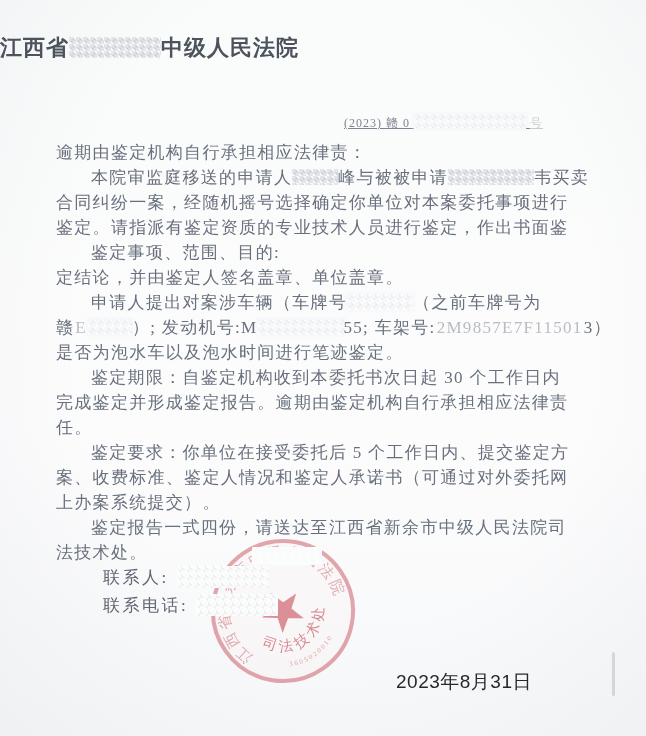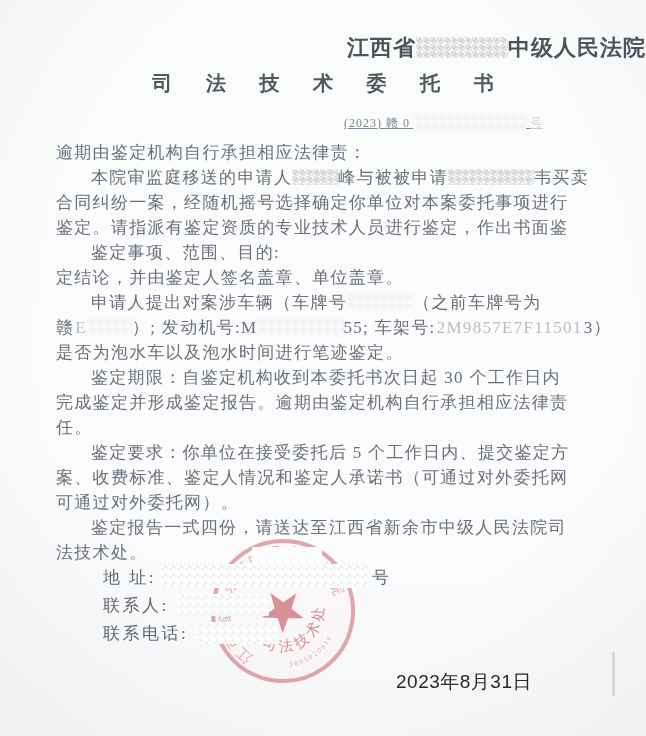--- a/index.html
+++ b/index.html
@@ -10,21 +10,21 @@
     position:relative; width:646px; height:736px; overflow:hidden;
     background:
       radial-gradient(ellipse at 52% 42%, rgba(255,255,255,0) 55%, rgba(225,227,230,.35) 100%),
       linear-gradient(180deg, #fafbfb 0%, #fcfcfd 60%, #f7f8f9 100%);
     color:#656d7a;
   }
 
   
   .court-title {
     position:absolute; top:33px; left:0; width:100%;
-    text-align:right; font-family:"Liberation Sans", sans-serif;
+    text-align:left; font-family:"Liberation Sans", sans-serif;
     font-weight:bold; font-size:22px; letter-spacing:1px; color:#4d535d;
   }
   .doc-title {
     position:absolute; top:70px; left:0; width:100%;
     text-align:center; font-family:"Liberation Sans", sans-serif;
     font-weight:bold; font-size:20px; letter-spacing:14px; text-indent:14px;
     color:#51575f;
   }
   .case-no {
     position:absolute; top:114px; left:344px;
@@ -101,21 +101,20 @@
   .edge-mark { position:absolute; left:612px; top:652px; width:3px; height:44px; background:rgba(120,125,132,.25); border-radius:2px; }
 </style>
 </head>
 <body>
 
 <div class="page">
 
   <div class="court-title">
     <span>江西省</span><span class="rx rx-mosaic title-rx"></span><span>中级人民法院</span>
   </div>
-  <div class="doc-title">司 法 技 术 委 托 书</div>
   <div class="case-no">
     <span>(2023) 赣 0</span>
     <span class="rx rx-white case-rx"></span>
     <span class="dim">号</span>
   </div>
 
   <div class="body-text">
     <div class="bl">逾期由鉴定机构自行承担相应法律责：</div>
     <div class="bl ind"><span>本院审监庭移送的申请人</span><span class="rx rx-mosaic name1-rx"></span><span>峰与被被申请</span><span class="rx rx-mosaic name2-rx"></span><span>韦买卖</span></div>
     <div class="bl">合同纠纷一案，经随机摇号选择确定你单位对本案委托事项进行</div>
@@ -123,21 +122,21 @@
     <div class="bl ind">鉴定事项、范围、目的:</div>
     <div class="bl">定结论，并由鉴定人签名盖章、单位盖章。</div>
     <div class="bl ind"><span>申请人提出对案涉车辆（车牌号</span><span class="rx rx-white plate1-rx"></span><span>（之前车牌号为</span></div>
     <div class="bl"><span>赣</span><span class="ghost">E</span><span class="rx rx-white plate2-rx"></span><span>）; 发动机号:M</span><span class="rx rx-white engine-rx"></span><span>55; 车架号:</span><span class="ghost">2M9857E7F11501</span><span>3）</span></div>
     <div class="bl">是否为泡水车以及泡水时间进行笔迹鉴定。</div>
     <div class="bl ind">鉴定期限：自鉴定机构收到本委托书次日起 30 个工作日内</div>
     <div class="bl">完成鉴定并形成鉴定报告。逾期由鉴定机构自行承担相应法律责</div>
     <div class="bl">任。</div>
     <div class="bl ind">鉴定要求：你单位在接受委托后 5 个工作日内、提交鉴定方</div>
     <div class="bl">案、收费标准、鉴定人情况和鉴定人承诺书（可通过对外委托网</div>
-    <div class="bl">可通过对外委托网）。</div>
+    <div class="bl">上办案系统提交）。</div>
     <div class="bl ind">鉴定报告一式四份，请送达至江西省新余市中级人民法院司</div>
     <div class="bl">法技术处。</div>
   </div>
 
   <svg class="seal" viewBox="0 0 158 158">
     <g transform="rotate(-35 79 79)">
       <circle cx="79" cy="79" r="70" fill="rgba(230,150,155,0.06)" stroke-width="4" opacity="0.6" stroke="#c9545f"></circle>
       <polygon points="79,57 84.2,71.9 99.9,72.2 87.4,81.7 91.9,96.8 79,87.8 66.1,96.8 70.6,81.7 58.1,72.2 73.8,71.9" opacity="0.75" fill="#c9545f"></polygon>
       <defs>
         <path id="arcTop" d="M 27.4 94.8 A 54 54 0 1 1 130.6 94.8"></path>
@@ -152,23 +151,20 @@
       </text>
       <text font-size="7" letter-spacing="2" opacity="0.6" fill="#c9545f">
         <textPath href="#arcCode" startOffset="50%" text-anchor="middle">3605020010</textPath>
       </text>
     </g>
   </svg>
 
   <div class="seal-patch"></div>
   <div class="contact">
     <div class="c-row">
-      <span>地 址:</span><span class="rx-cover addr-rx"></span><span>号</span>
-    </div>
-    <div class="c-row">
       <span>联系人:</span><span class="rx-cover person-rx"></span>
     </div>
     <div class="c-row">
       <span>联系电话:</span><span class="rx-cover phone-rx"></span>
     </div>
   </div>
 
   <div class="doc-date">2023年8月31日</div>
   <div class="edge-mark"></div>
 

